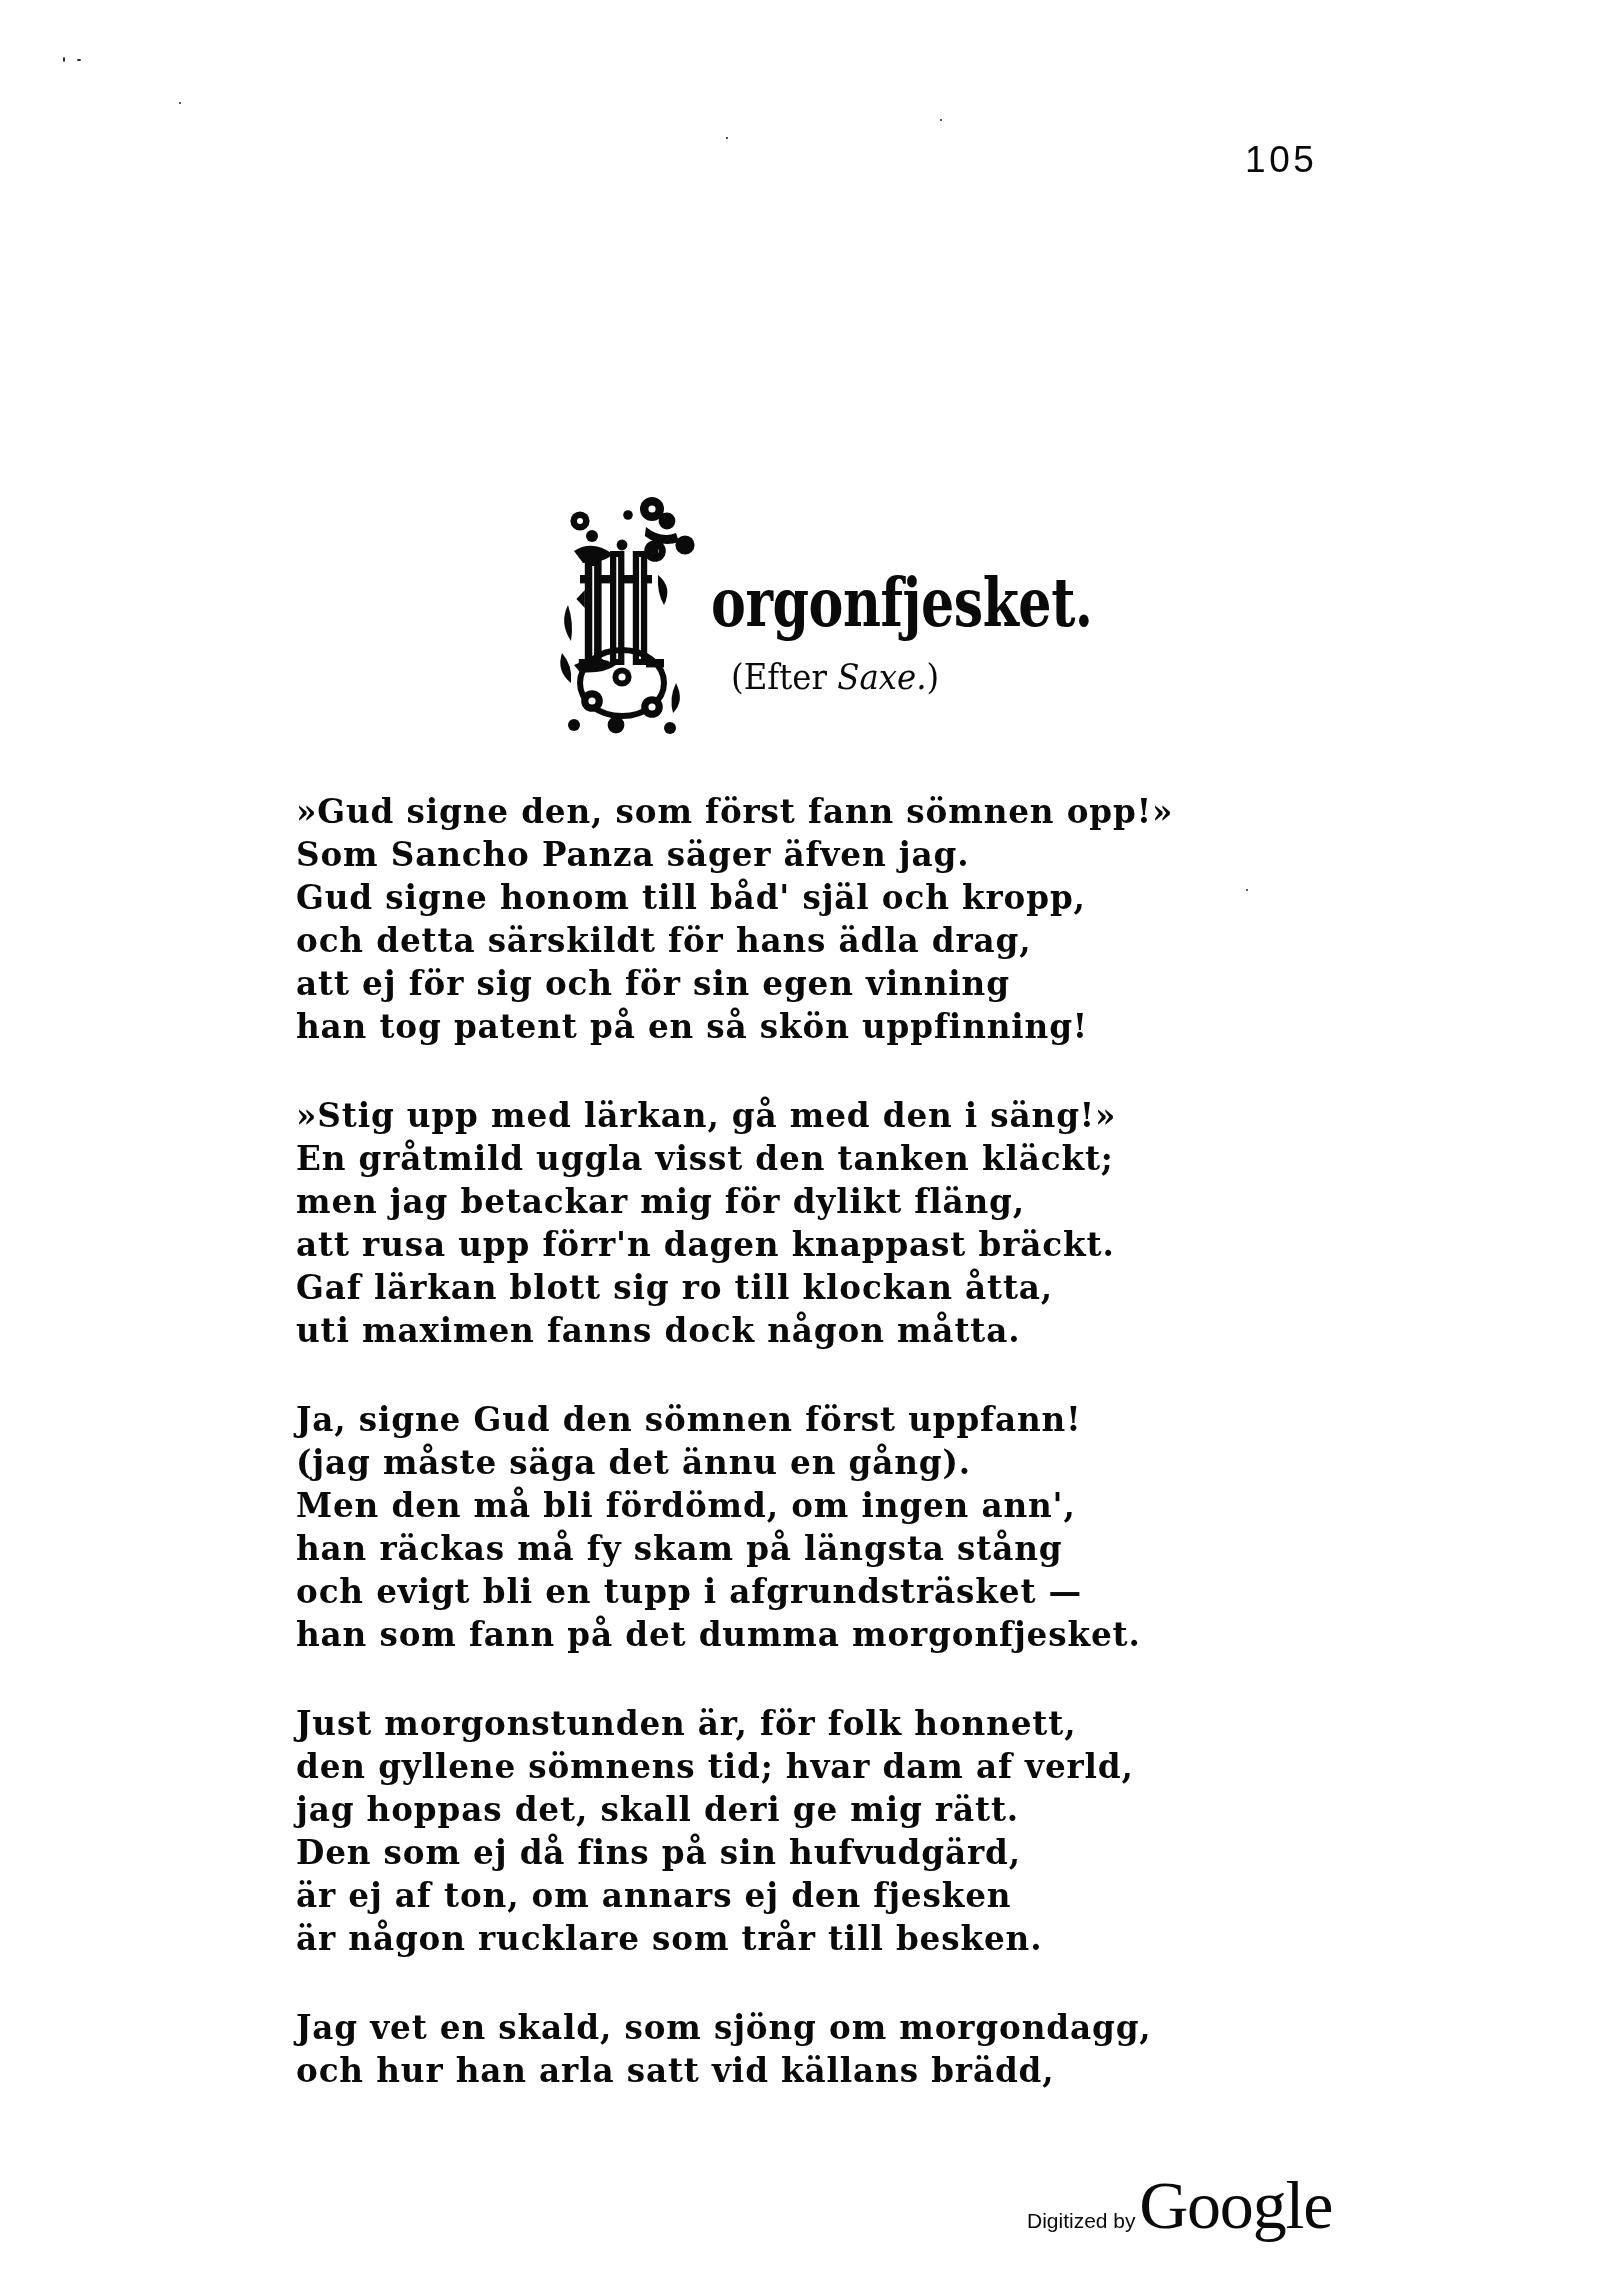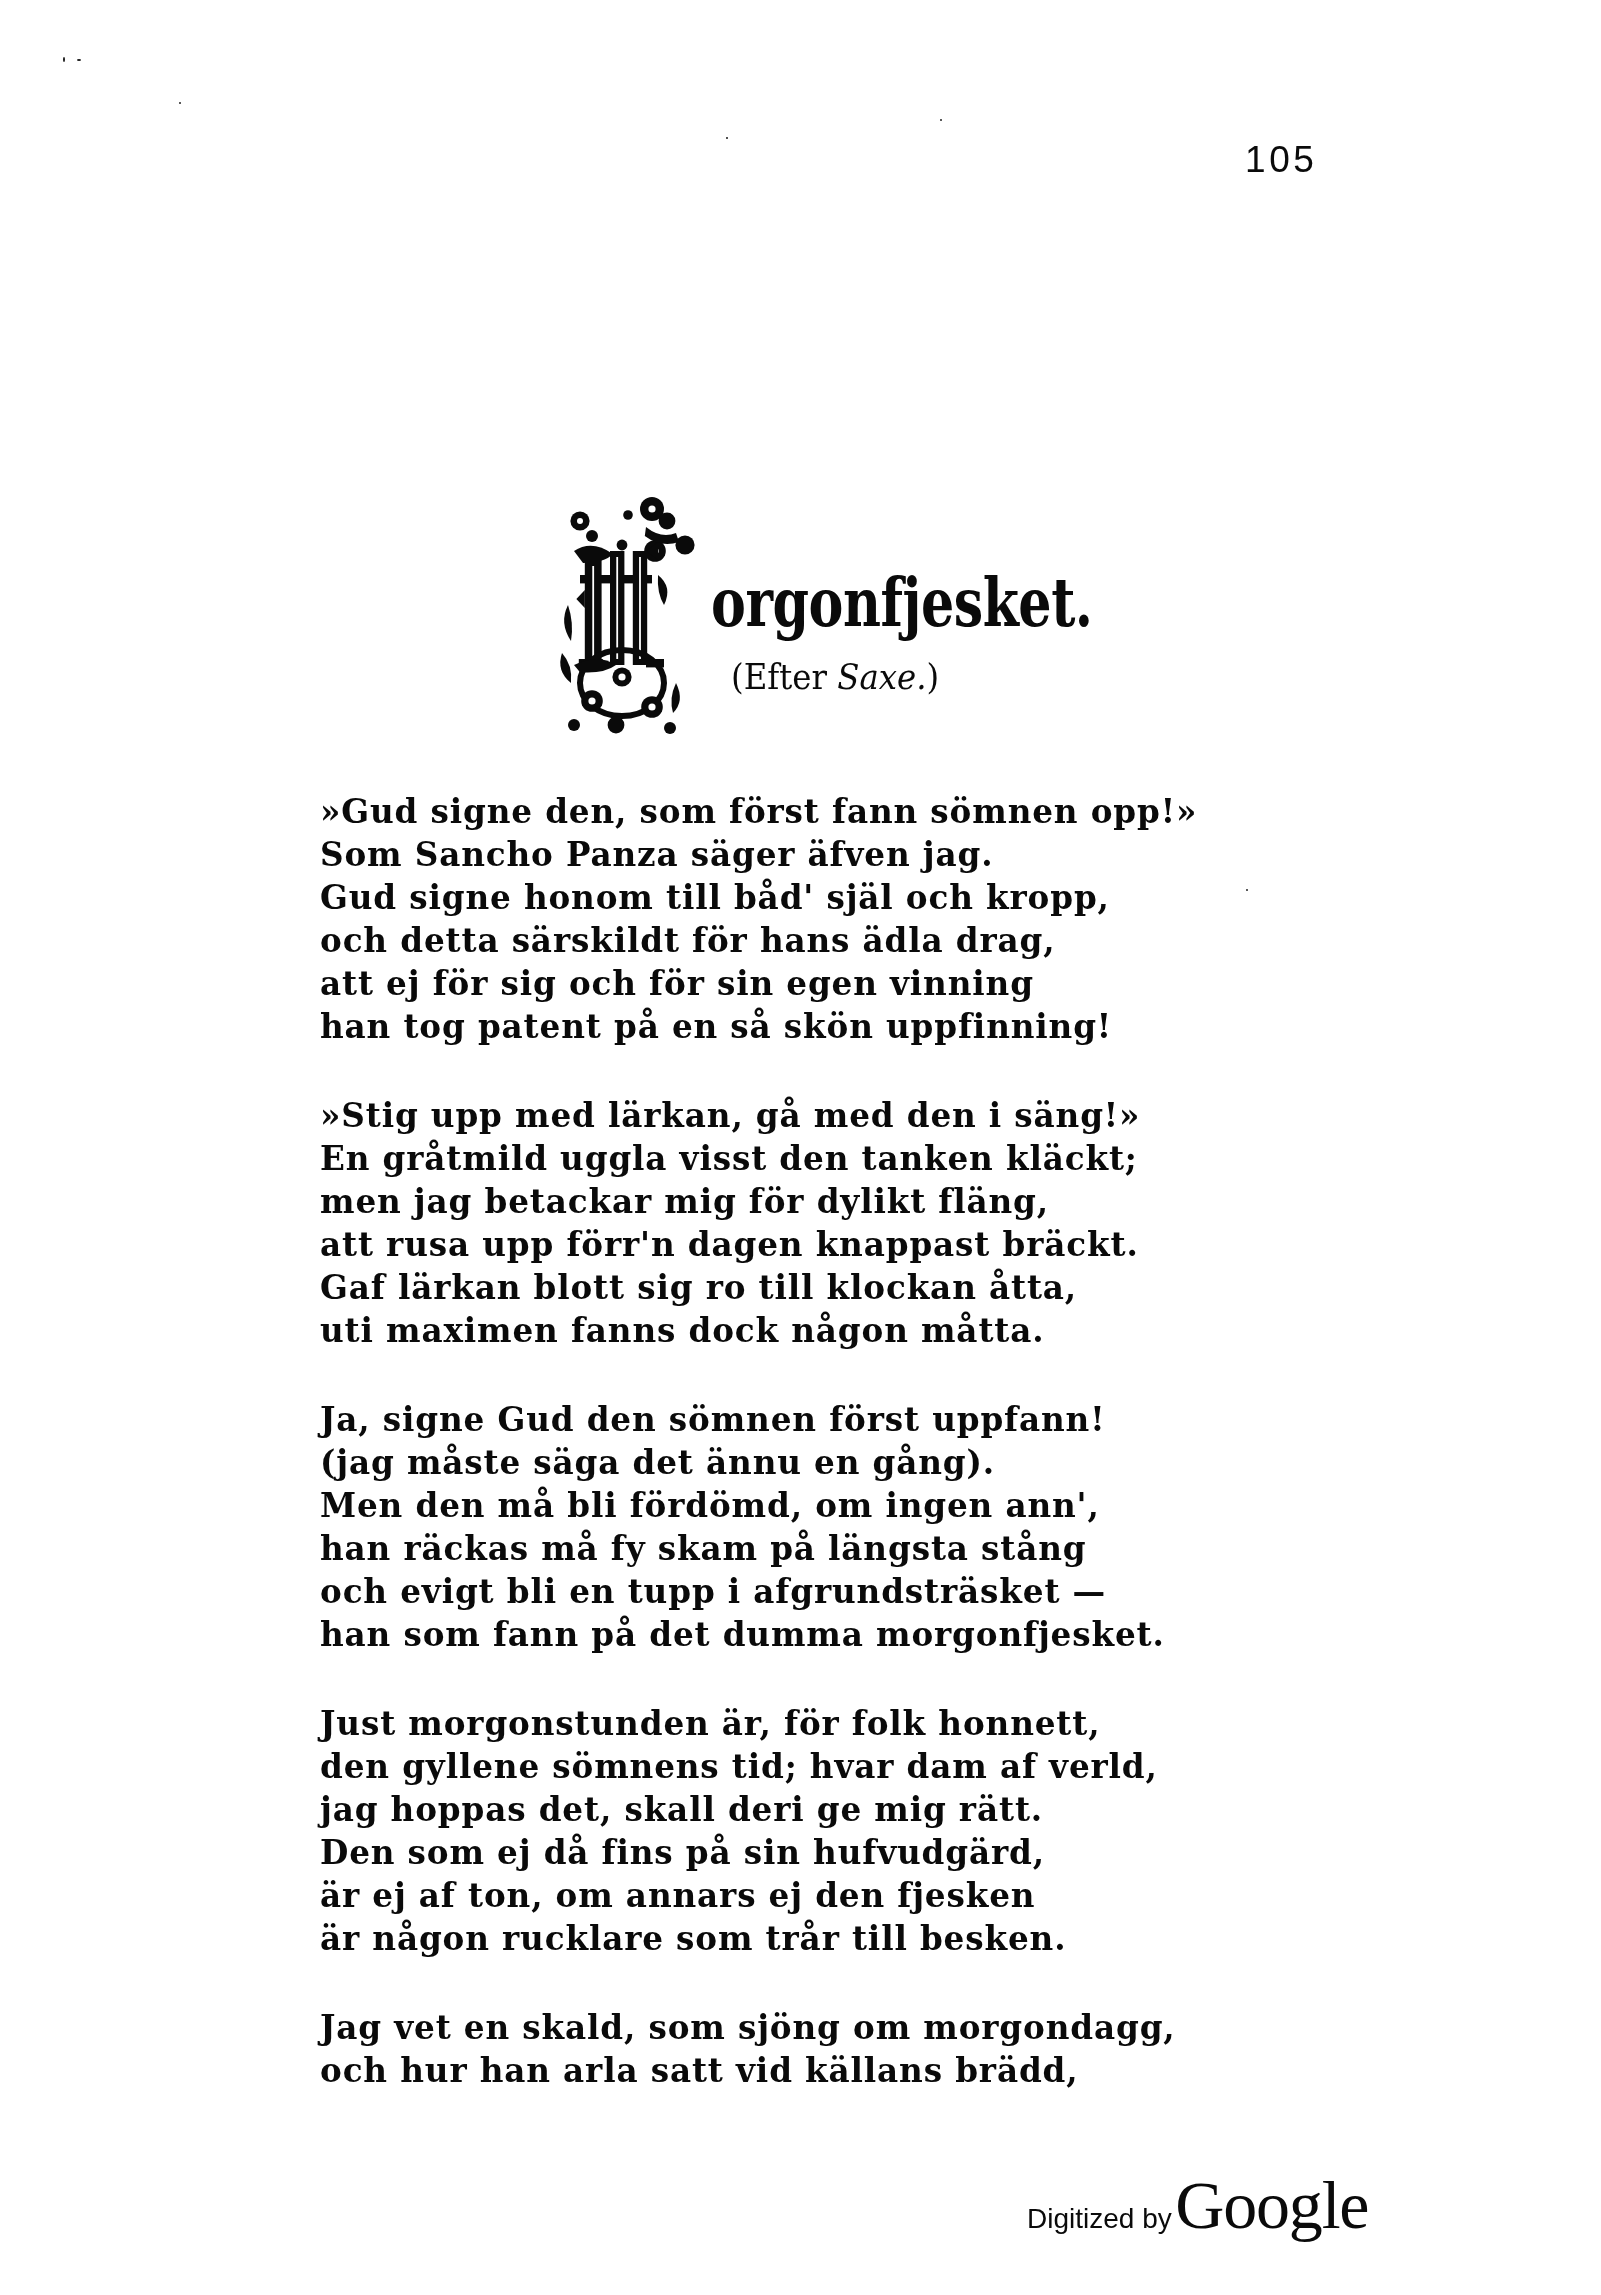--- a/index.html
+++ b/index.html
@@ -50,21 +50,21 @@
       top: 183px;
       font-size: 36px;
       font-family: "DejaVu Serif", serif;
       white-space: nowrap;
       transform: scaleX(0.9);
       transform-origin: left top;
     }
     .subtitle .author { font-style: italic; }
     .poem {
       position: absolute;
-      left: 320px;
+      left: 296px;
       top: 790px;
       width: 899px;
     }
     .stanza { margin-bottom: 46px; }
     .line {
       display: block;
       font-size: 34px;
       line-height: 43px;
       height: 43px;
       font-weight: bold;
@@ -77,21 +77,21 @@
     .footer {
       position: absolute;
       left: 1027px;
       top: 2166px;
       white-space: nowrap;
       display: flex;
       align-items: baseline;
     }
     .footer .digitized {
       font-family: "Liberation Sans", sans-serif;
-      font-size: 28px;
+      font-size: 21px;
       margin-right: 3.6px;
     }
     .footer .google {
       font-family: "Liberation Serif", serif;
       font-size: 68px;
       letter-spacing: -1.2px;
     }
   </style>
 </head>
 <body>

